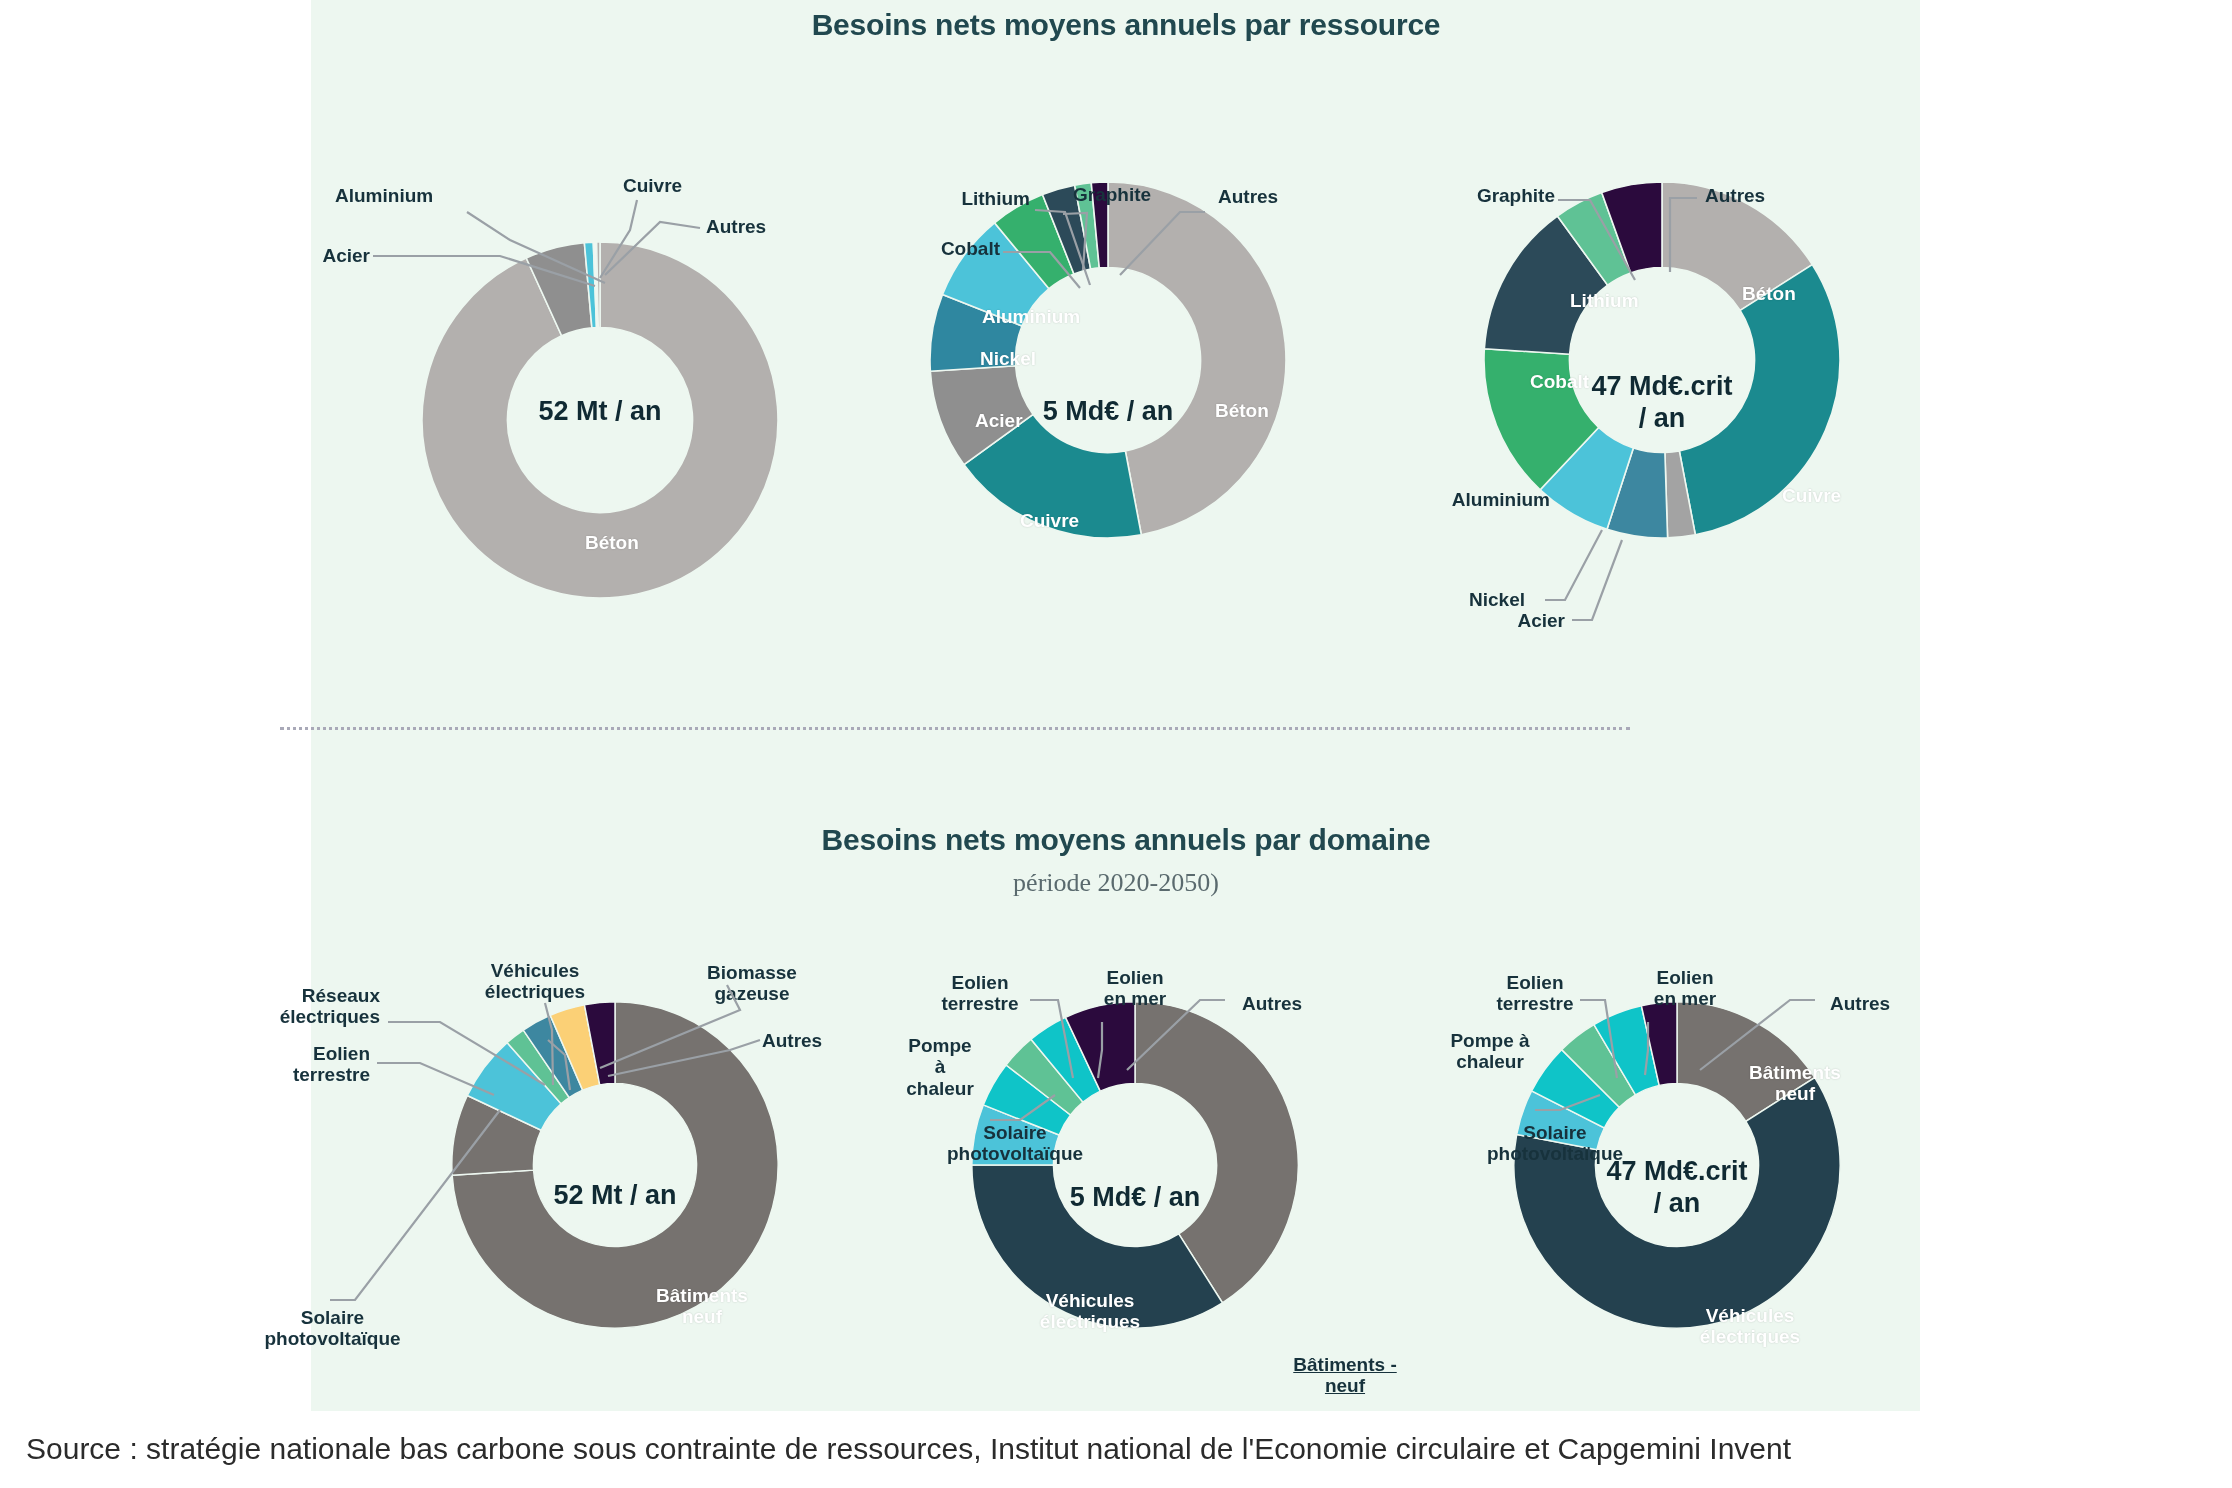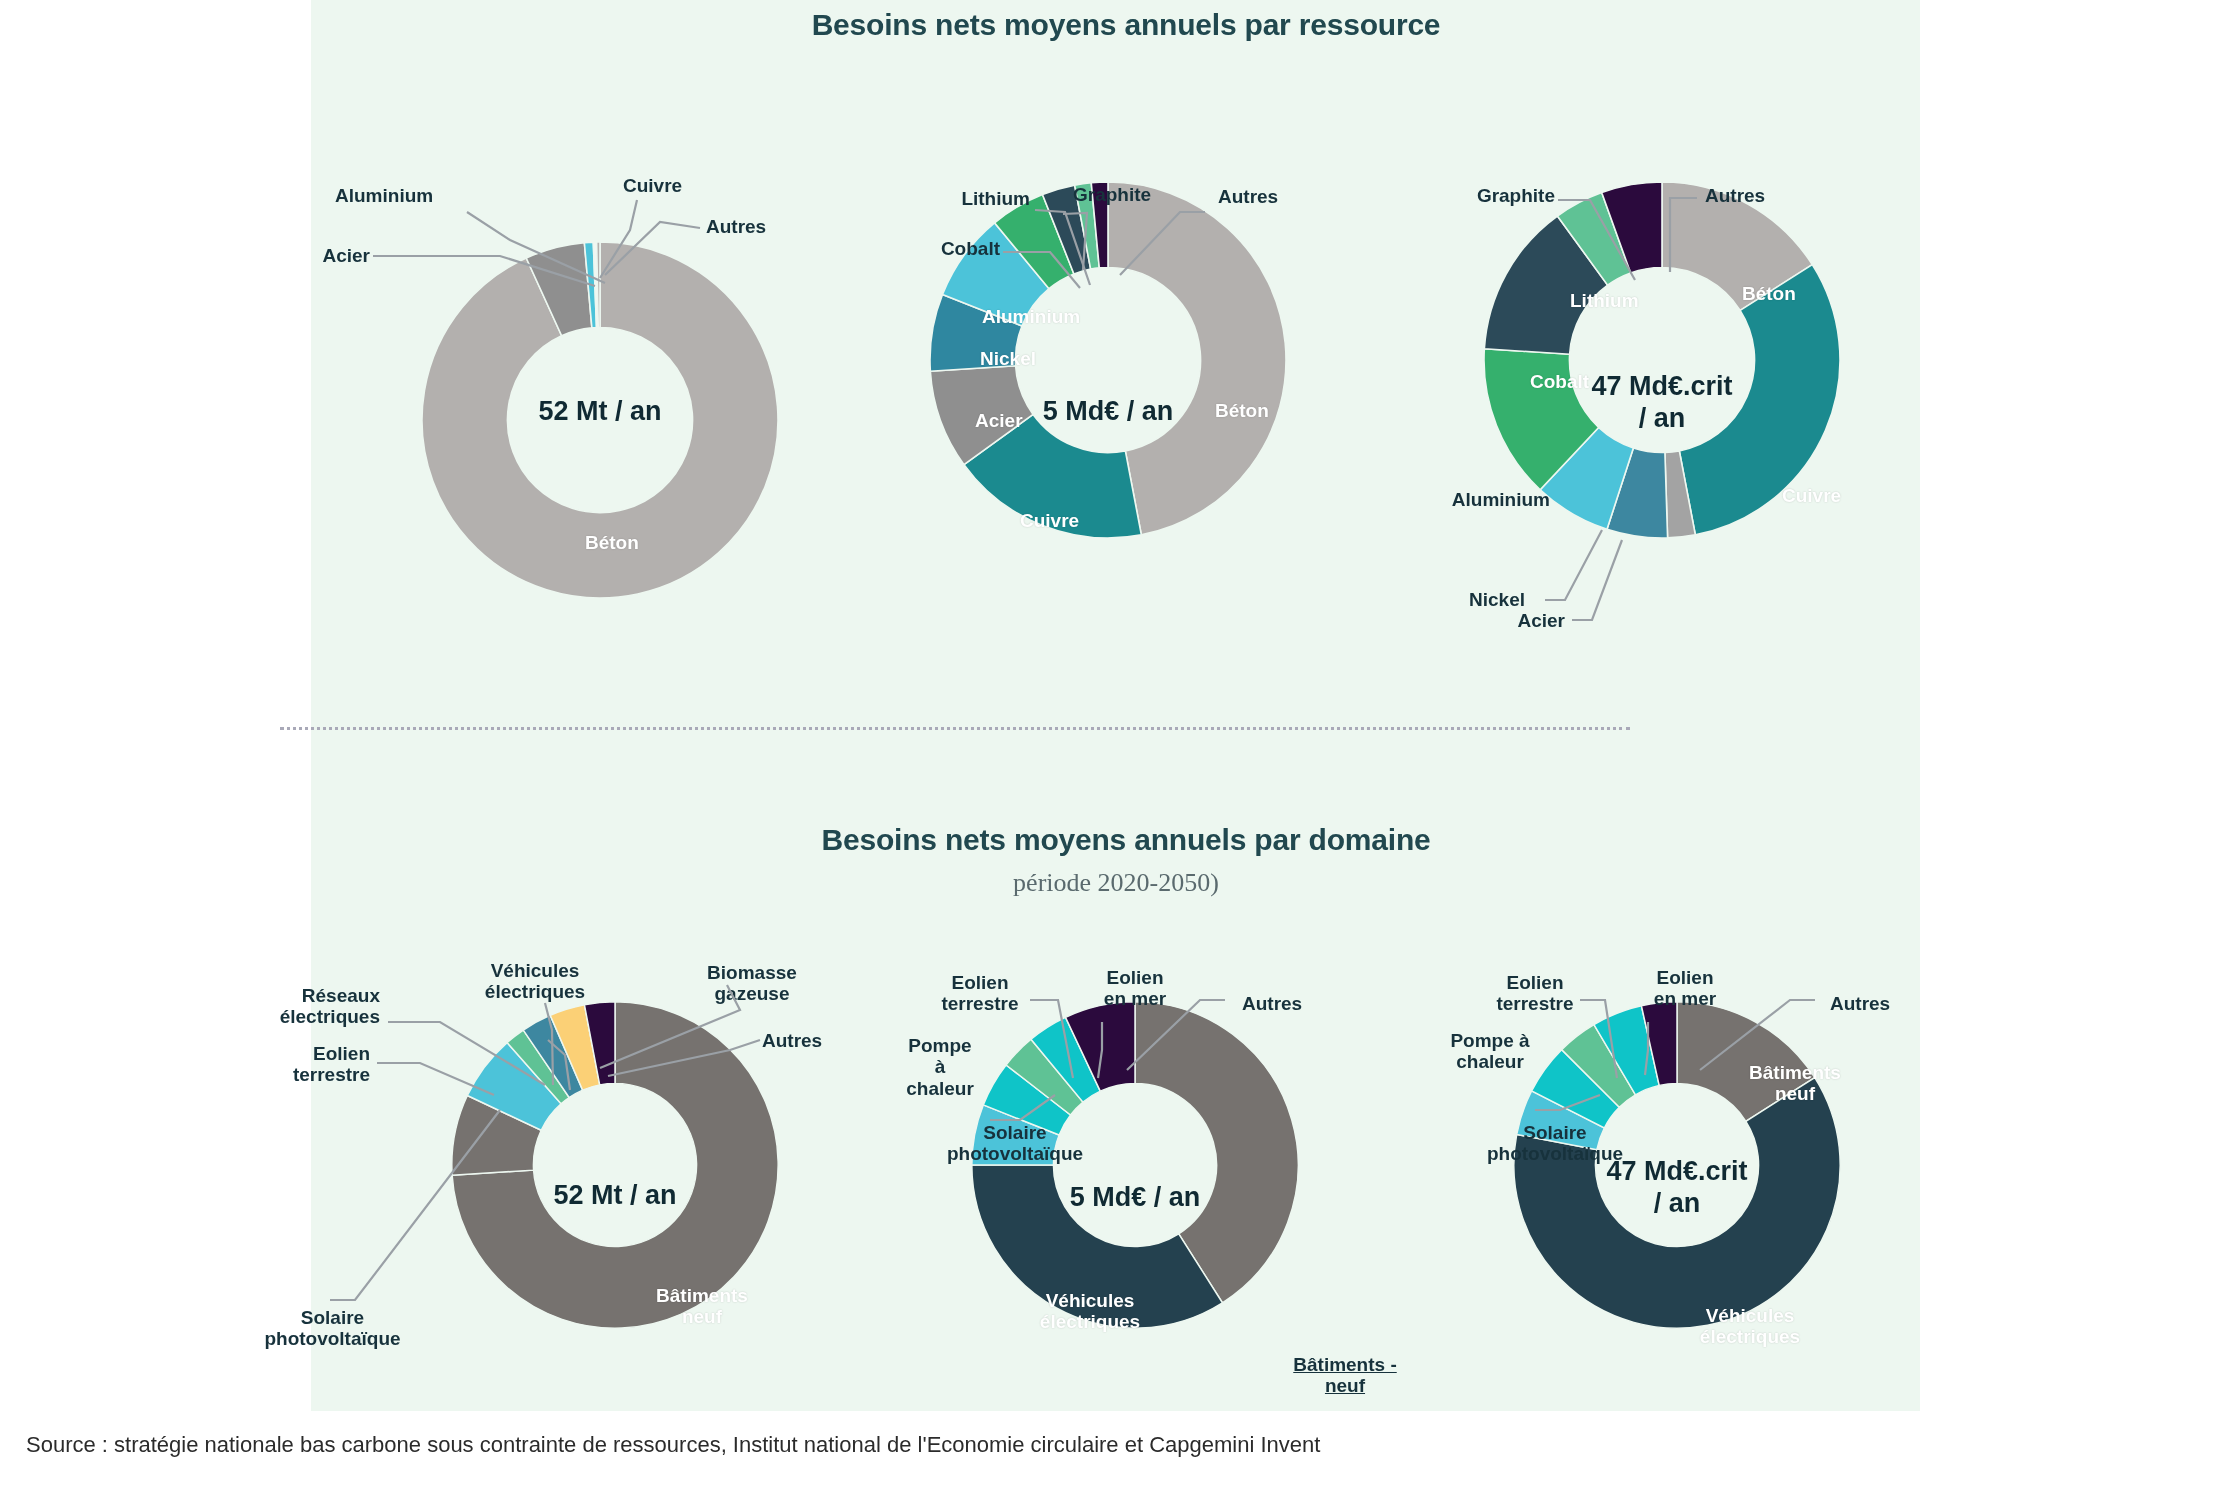--- a/index.html
+++ b/index.html
@@ -66,21 +66,21 @@
   }
   .lbl.in { color: #ffffff; text-shadow: 0 0 2px rgba(0,0,0,0.18); }
   .lbl.c { text-align: center; }
   .lbl.r { text-align: right; }
 
   .leader { position: absolute; stroke: #9aa0a6; stroke-width: 2.2; fill: none; }
 
   .source {
     position: absolute;
     left: 26px; top: 1432px;
-    font-size: 22px;
+    font-size: 30px;
     color: #2b2b2b;
     font-family: "Liberation Sans", sans-serif;
     white-space: nowrap;
   }
 </style>
 </head>
 <body>
 
 <div class="page">
 

